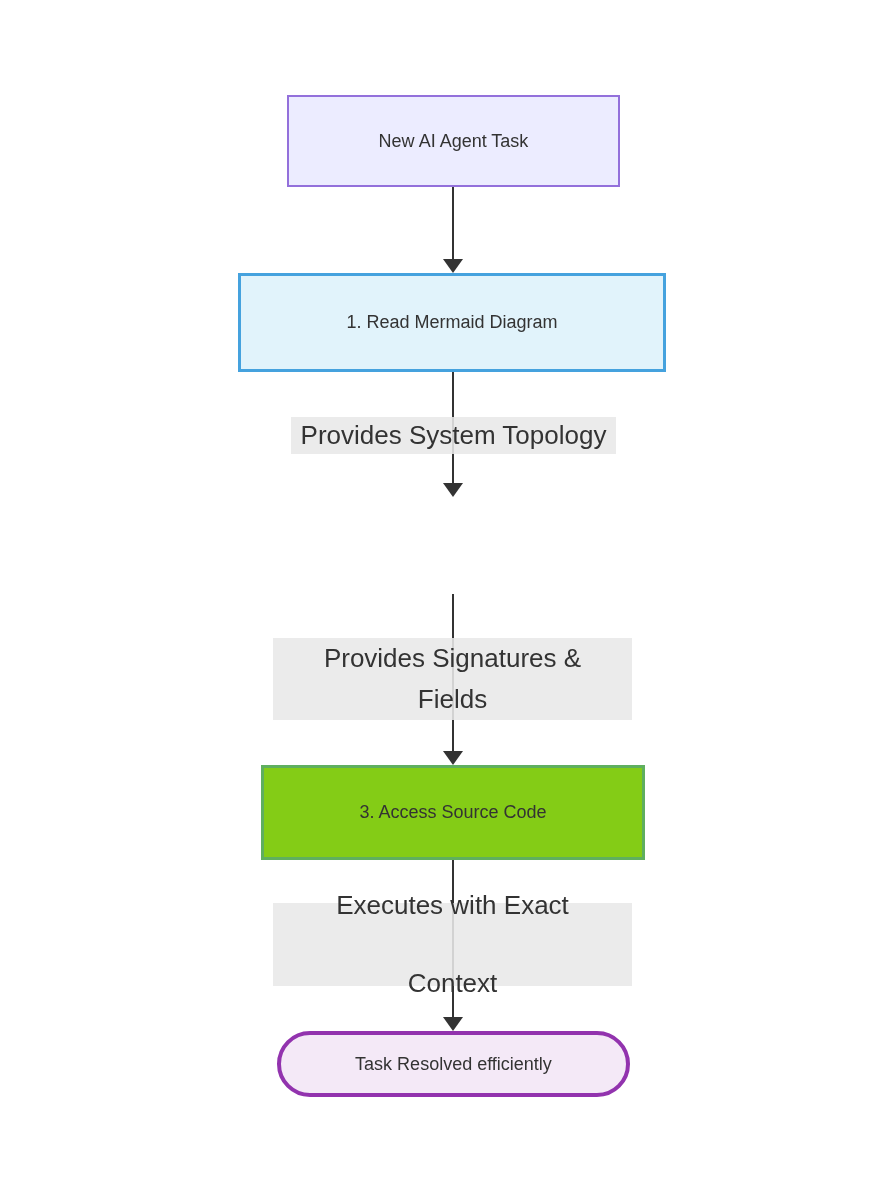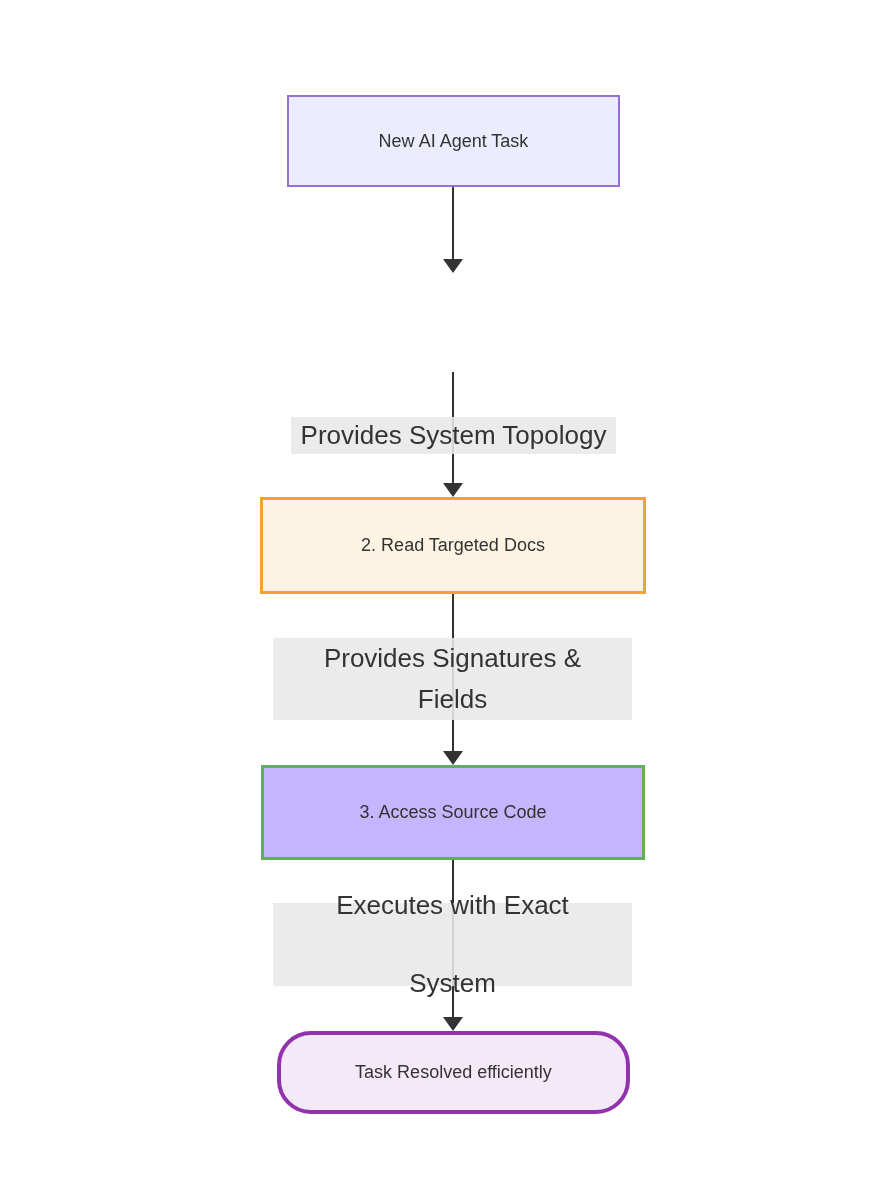--- a/index.html
+++ b/index.html
@@ -32,24 +32,24 @@
   .node-step1 {
     left: 238px; top: 273px; width: 428px; height: 99px;
     background: #E1F3FB; border: 3px solid #45A2DE;
   }
   .node-step2 {
     left: 260px; top: 497px; width: 386px; height: 97px;
     background: #FDF3E3; border: 3px solid #F0A232;
   }
   .node-step3 {
     left: 261px; top: 765px; width: 384px; height: 95px;
-    background: #c4b5fd; border: 3px solid #5FAF5F;
+    background: #84cc16; border: 3px solid #5FAF5F;
   }
   .node-end {
-    left: 277px; top: 1031px; width: 353px; height: 83px;
+    left: 277px; top: 1031px; width: 353px; height: 66px;
     background: #F4E9F7; border: 4px solid #9233AE;
     border-radius: 34px;
     text-align: center;
   }
   
   .edge-line {
     position: absolute;
     left: 452px;
     width: 2px;
     background: #333333;
@@ -108,28 +108,28 @@
 
   <div class="edge-label lbl-2">
     <span>Provides Signatures &amp;</span>
     <span>Fields</span>
   </div>
   <div class="edge-label lbl-1">
     <span>Provides System Topology</span>
   </div>
   <div class="edge-label lbl-3">
     <span>Executes with Exact</span>
-    <span>System</span>
+    <span>Context</span>
   </div>
 
   <div class="node node-start">
     <span>New AI Agent Task</span>
   </div>
-  <div class="node node-step2">
-    <span>2. Read Targeted Docs</span>
+  <div class="node node-step1">
+    <span>1. Read Mermaid Diagram</span>
   </div>
   <div class="node node-step3">
     <span>3. Access Source Code</span>
   </div>
   <div class="node node-end">
     <span>Task Resolved efficiently</span>
   </div>
 
 </div>
 

